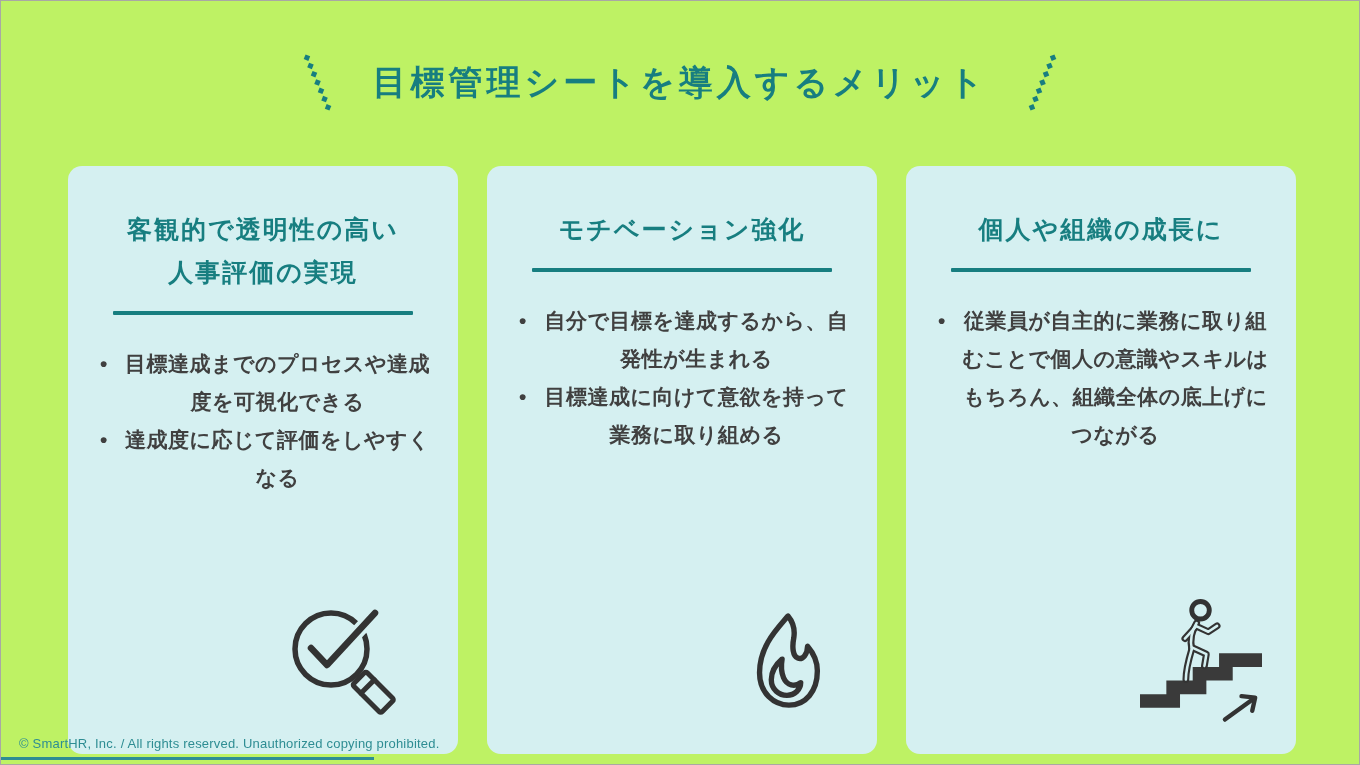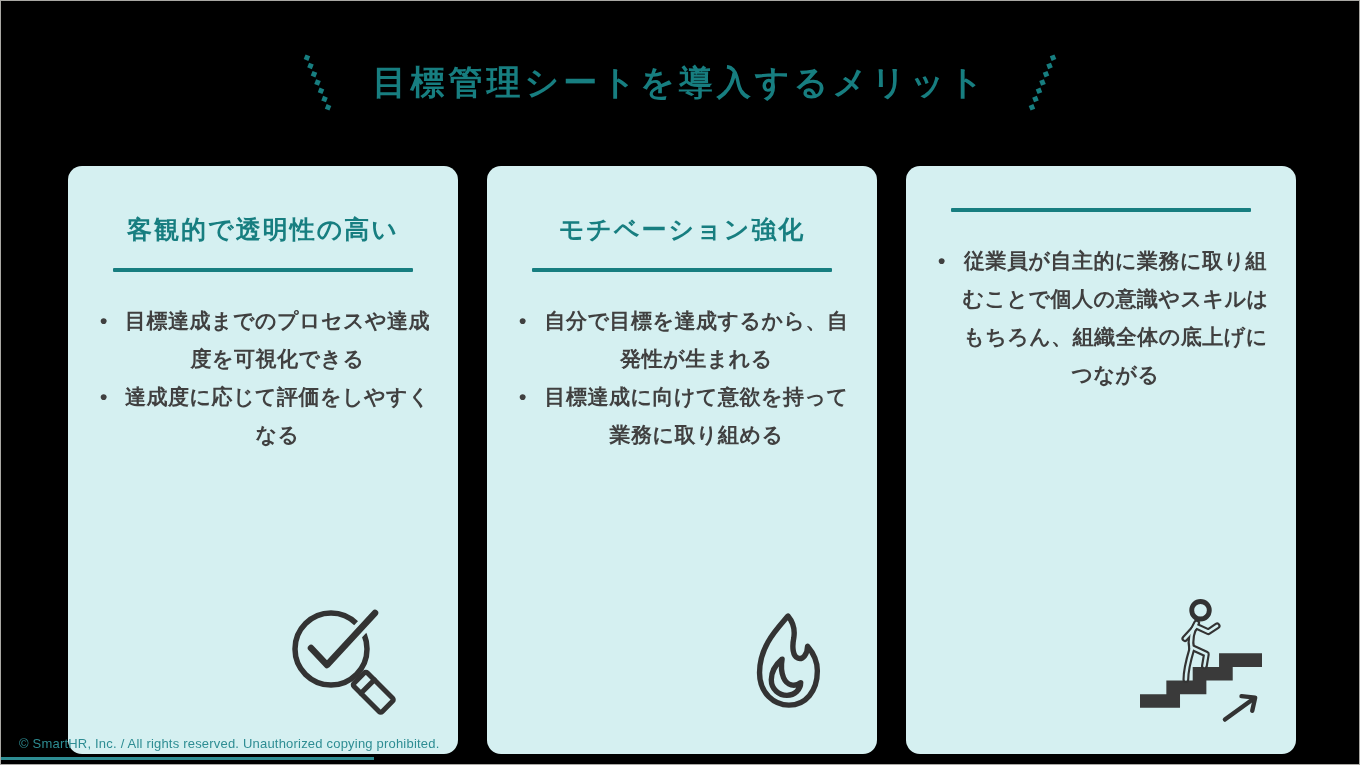--- a/index.html
+++ b/index.html
@@ -5,21 +5,21 @@
   html,body{margin:0;padding:0;}
   body{
     width:1360px;height:765px;
     font-family:"Liberation Sans","DejaVu Sans",sans-serif;
     background:#ffffff;
   }
   .slide{
     position:relative;
     width:1360px;height:765px;
     box-sizing:border-box;
-    background:#000000;
+    background:#bef264;
     border:1px solid #a9a8a4;
     overflow:hidden;
   }
   
   .header{
     position:absolute;top:52px;left:0;right:0;
     display:flex;align-items:center;justify-content:center;gap:52px;
   }
   .title{
     color:#177e80;
@@ -115,20 +115,21 @@
         <span></span>
         <span></span>
     </div>
   </div>
 
   <div class="cards">
 
     <div class="card">
       <div class="card-heading">
         <div>客観的で透明性の高い</div>
+        <div>人事評価の実現</div>
       </div>
       <div class="heading-rule"></div>
       <ul class="card-bullets">
         <li>目標達成までのプロセスや達成度を可視化できる</li>
         <li>達成度に応じて評価をしやすくなる</li>
       </ul>
       <div class="card-icon icon-1">
         <svg width="130" height="124" viewBox="0 0 130 124">
           <circle class="stroke-dark" cx="45" cy="47" r="36" stroke-width="5.5"></circle>
           <g transform="translate(71,74) rotate(-45)">
@@ -165,20 +166,21 @@
             C 35 81, 43 87, 51 87
             C 59 87, 65 81, 65 74
             C 59 79, 51 77, 47.5 69
             C 45 63, 45 56, 46 50 Z"></path>
         </svg>
       </div>
     </div>
 
     <div class="card">
       <div class="card-heading">
+        <div>個人や組織の成長に</div>
       </div>
       <div class="heading-rule"></div>
       <ul class="card-bullets">
         <li>従業員が自主的に業務に取り組むことで個人の意識やスキルはもちろん、組織全体の底上げにつながる</li>
       </ul>
       <div class="card-icon icon-3">
         <svg width="122" height="128" viewBox="0 0 125 130">
 
           <path fill="#3a3a3a" d="M 0 98 H 27 V 84 H 54 V 70 H 81 V 56 H 125 V 70 H 95 V 84 H 68 V 98 H 41 V 112 H 0 Z"></path>
 

